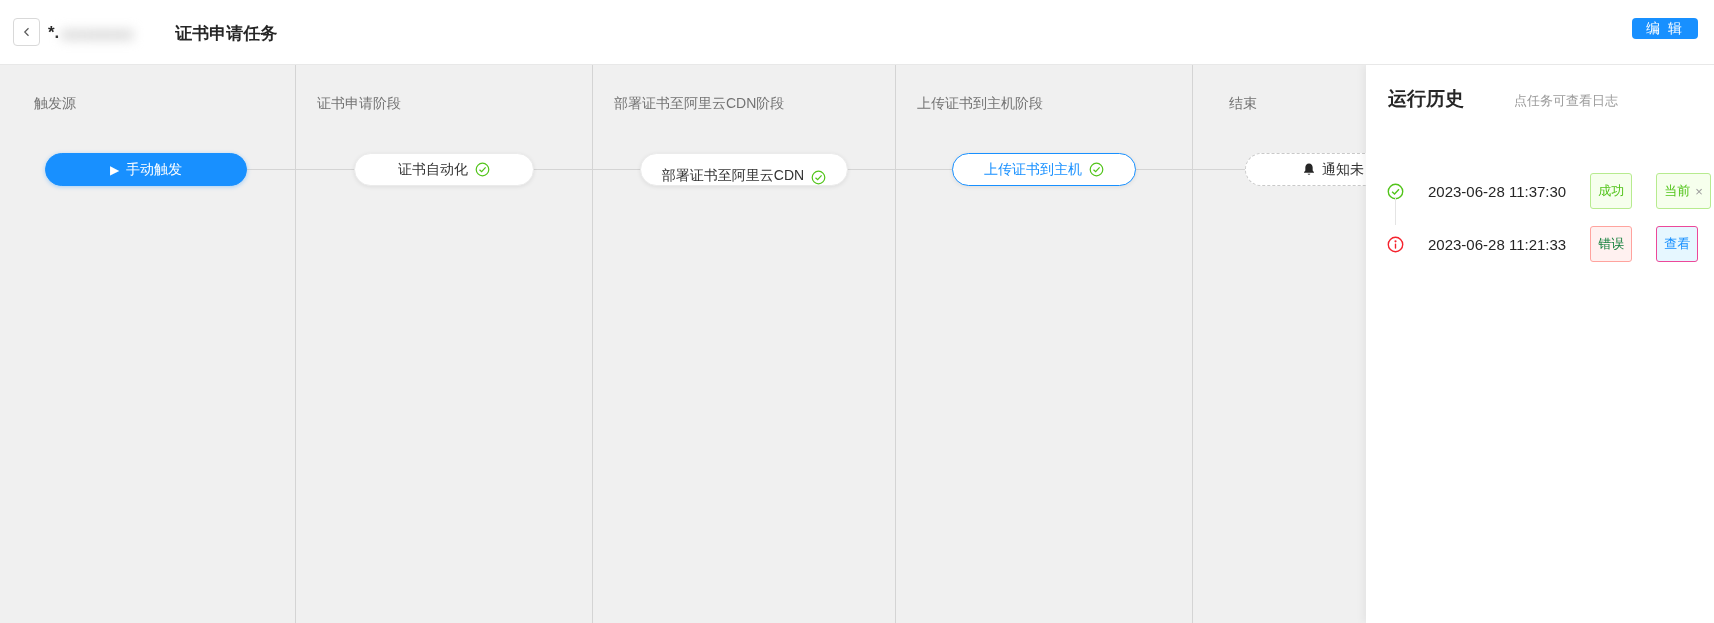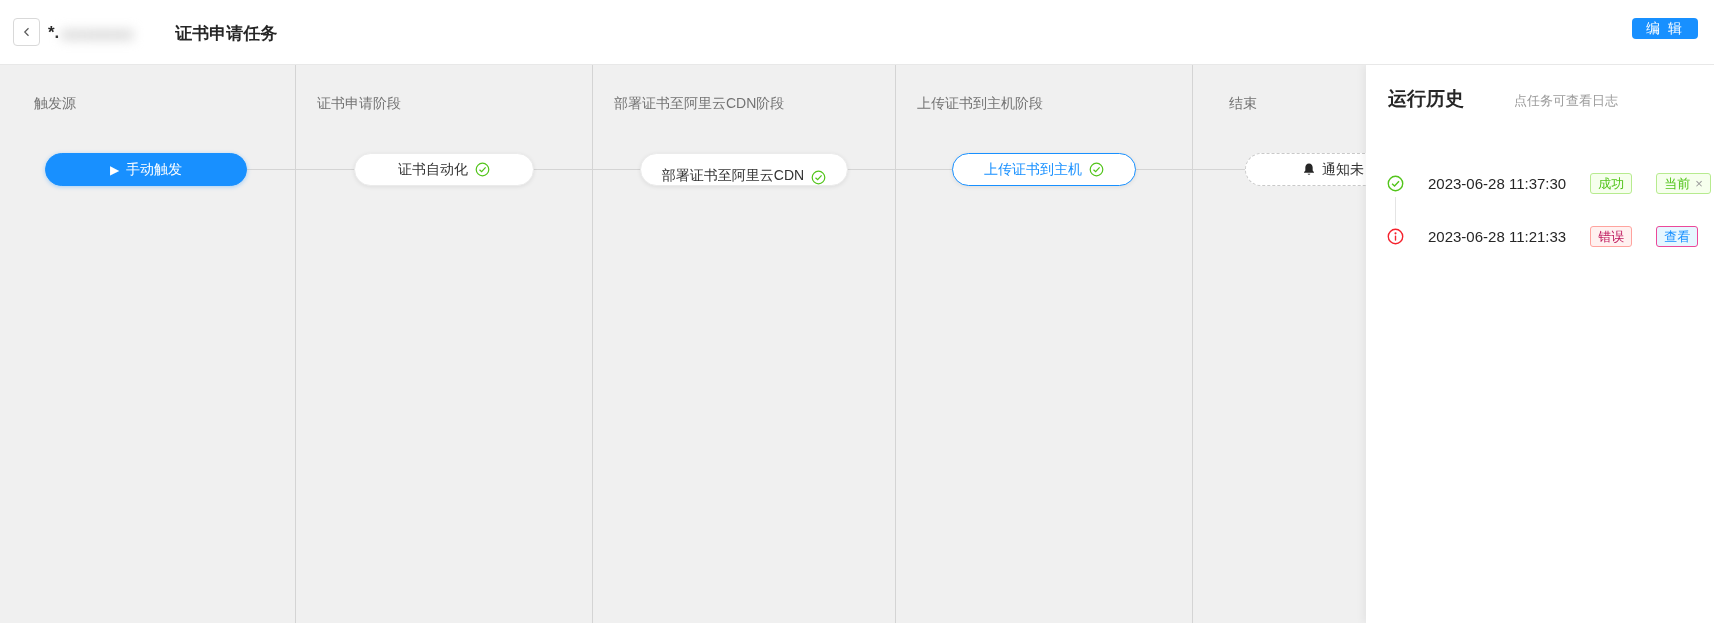--- a/index.html
+++ b/index.html
@@ -63,24 +63,24 @@
   .panel-sub { font-size: 13px; color: #9b9b9b; margin-left: 36px; }
 
   .hist-row { position: absolute; left: 21px; display: flex; align-items: center;
     gap: 24px; white-space: nowrap; }
   .hist-row-1 { top: 108px; }
   .hist-row-2 { top: 161px; }
   .hist-time { font-size: 15px; color: #262626; }
   .vline { position: absolute; left: 29px; top: 132px; width: 1px; height: 28px;
     background: #e4e4e4; }
 
-  .tag { display: inline-flex; align-items: center; gap: 5px; height: 21px;
+  .tag { display: inline-flex; align-items: center; gap: 5px; height: 36px;
     padding: 0 7px; border-radius: 3px; font-size: 13px; cursor: pointer; }
   .tag-success { color: #52c41a; background: #f6ffed; border: 1px solid #b7eb8f; }
-  .tag-error   { color: #be185d; background: #fff1f0; border: 1px solid #ffa39e; }
+  .tag-error   { color: #15803d; background: #fff1f0; border: 1px solid #ffa39e; }
   .tag-link    { color: #1890ff; background: #e6f7ff; border: 1px solid #ec4899; }
   .tag-close { color: #9b9b9b; font-size: 13px; cursor: pointer; }
 </style>
 </head>
 <body>
 
 <div class="header">
   <div class="back-btn">
     <span class="icon-svg">
       <svg width="12" height="12" viewBox="0 0 16 16" fill="none">

